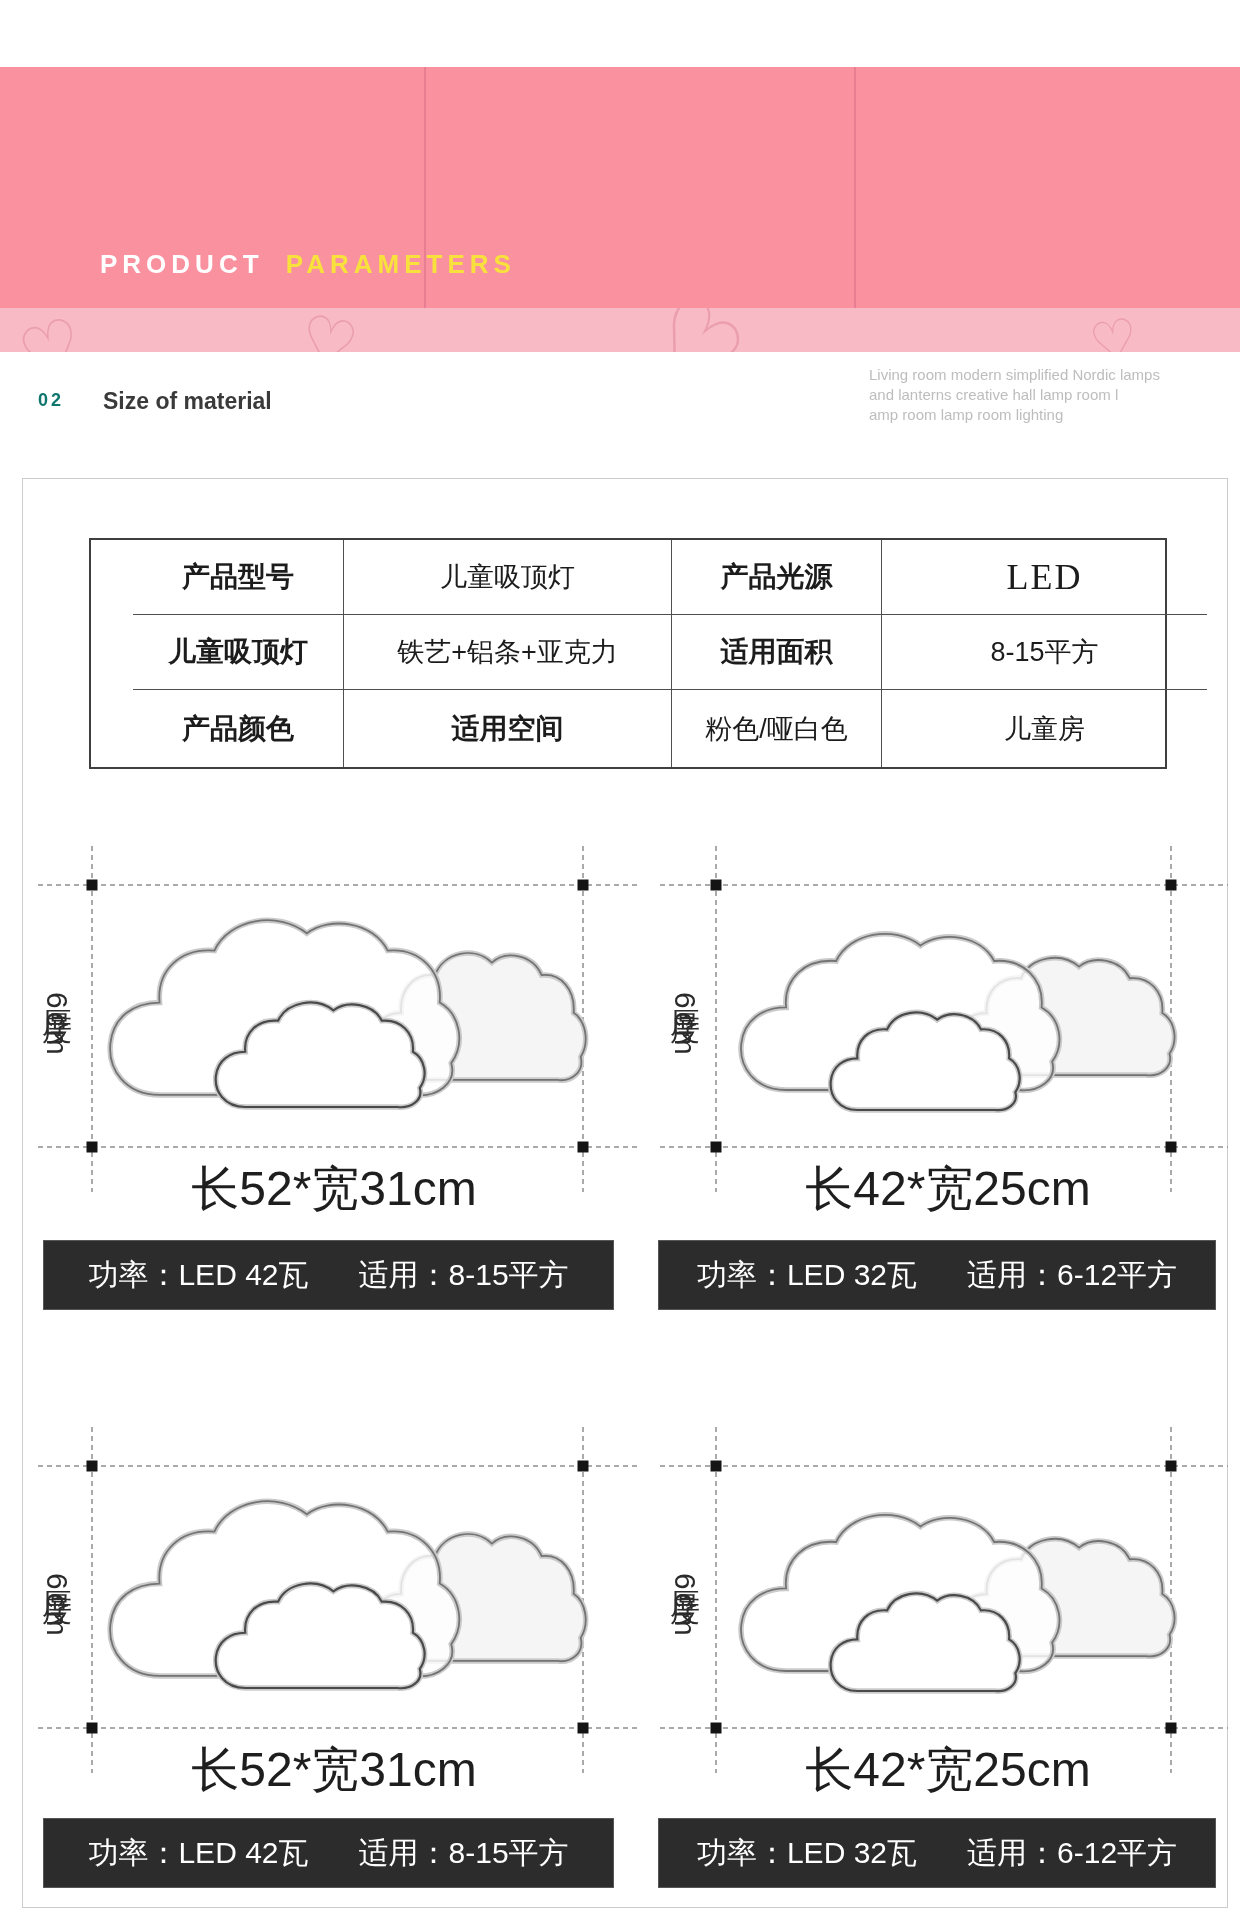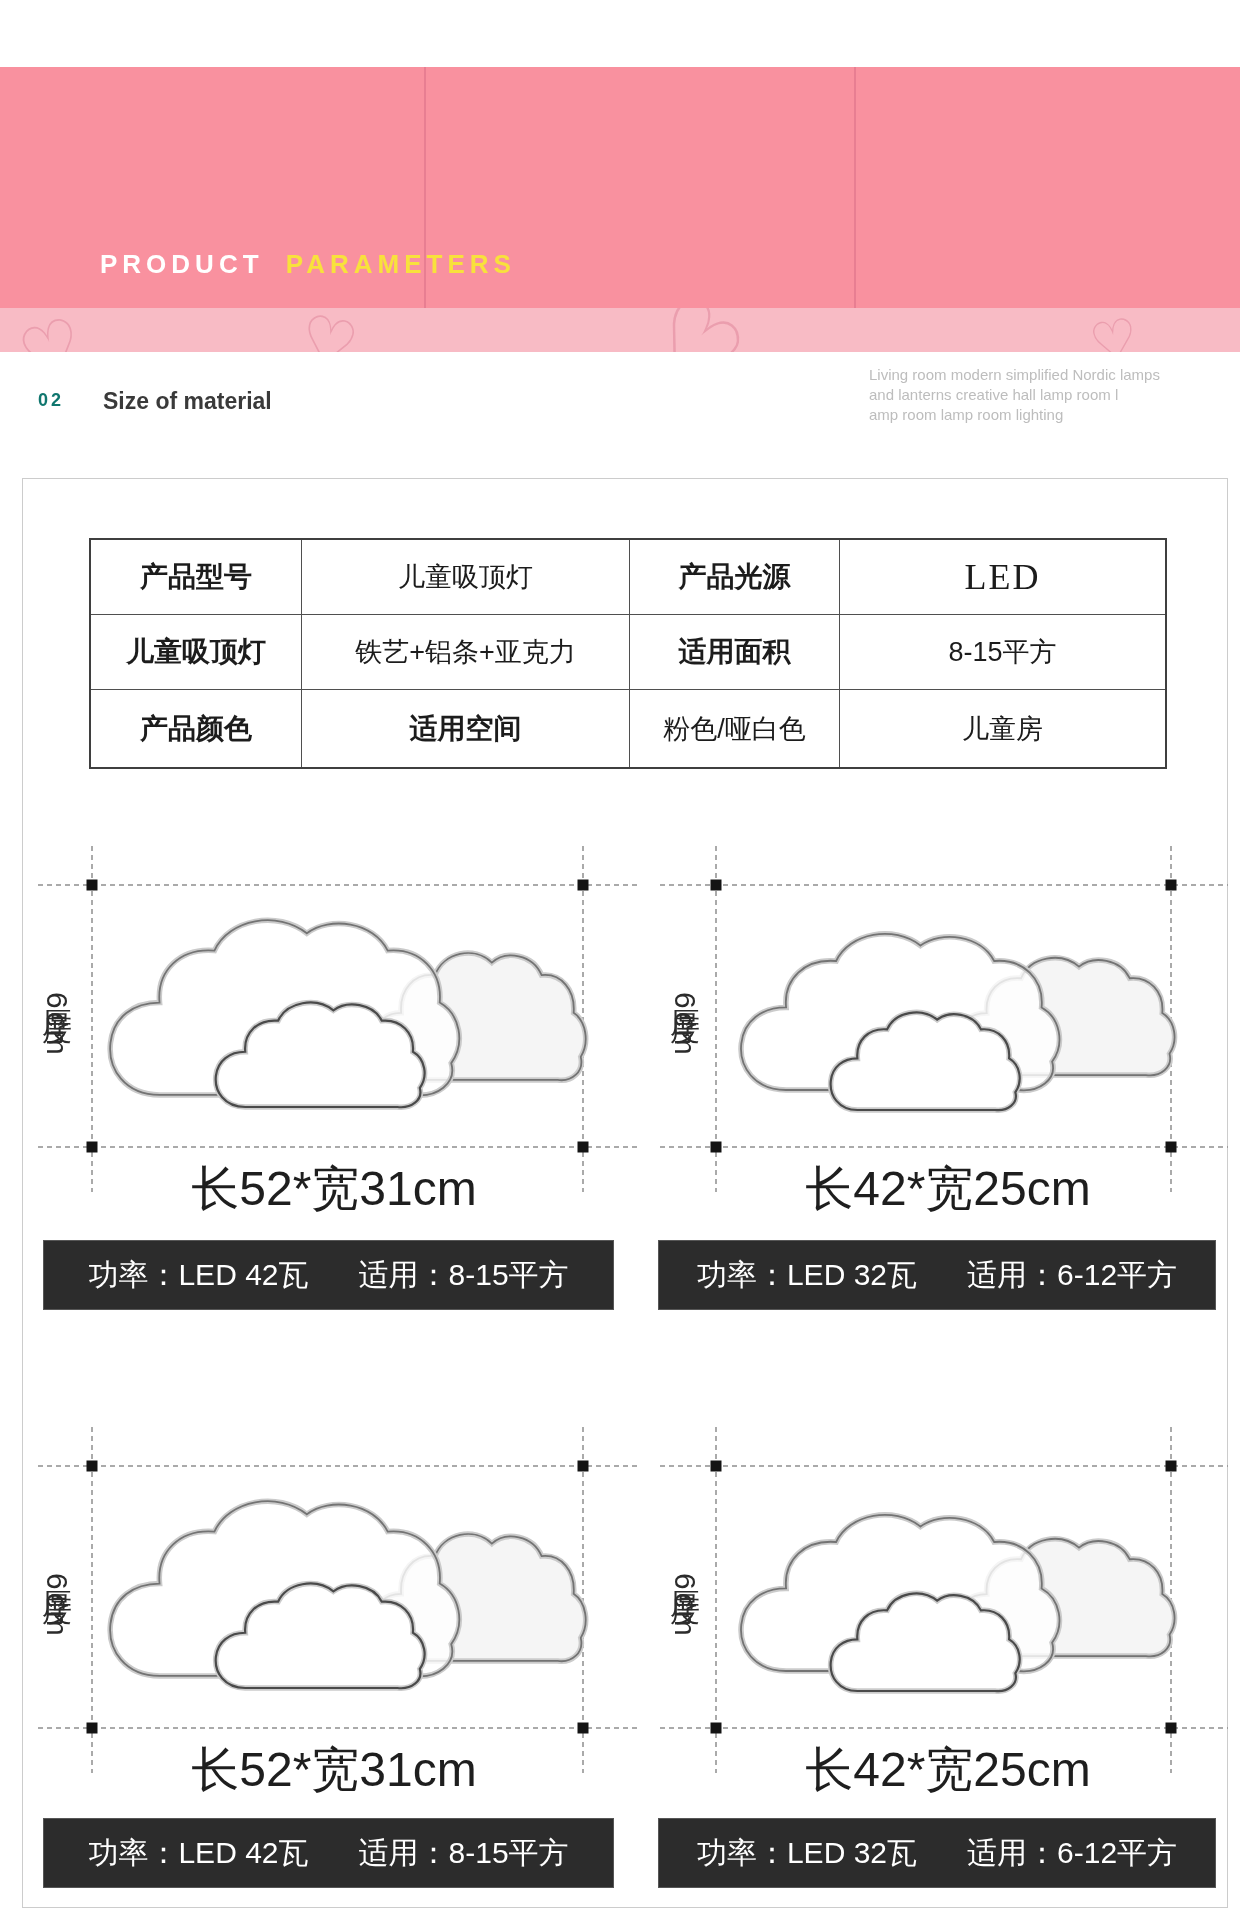--- a/index.html
+++ b/index.html
@@ -36,21 +36,21 @@
   .desc{position:absolute;left:869px;top:365px;width:330px;font-size:15px;line-height:20px;color:#bdbdbd;}
   .desc span{display:block;}
 
   
   .bigbox{position:absolute;left:22px;top:478px;width:1204px;height:1428px;border:1px solid #cccccc;}
 
   
   .spec-table{position:absolute;left:89px;top:538px;width:1078px;
               border:2px solid #3f3f3f;display:grid;
               grid-template-columns:211px 328px 210px 325px;
-              grid-template-rows:75px 75px 77px;box-sizing:border-box;}
+              grid-template-rows:75px 75px 77px;box-sizing:border-box;padding-left:42px;}
   .cell{display:flex;align-items:center;justify-content:center;
         border-right:1px solid #4f4f4f;border-bottom:1px solid #4f4f4f;
         font-size:27px;font-weight:500;color:#1c1c1c;white-space:nowrap;}
   .cell.lab{font-weight:600;font-size:28px;}
   .cell.c3{border-right:none;}
   .cell.r2{border-bottom:none;}
   .cell.serif{font-family:"Liberation Serif","DejaVu Serif",serif;font-size:36px;letter-spacing:2px;font-weight:400;}
 
   
   .diag{position:absolute;}

